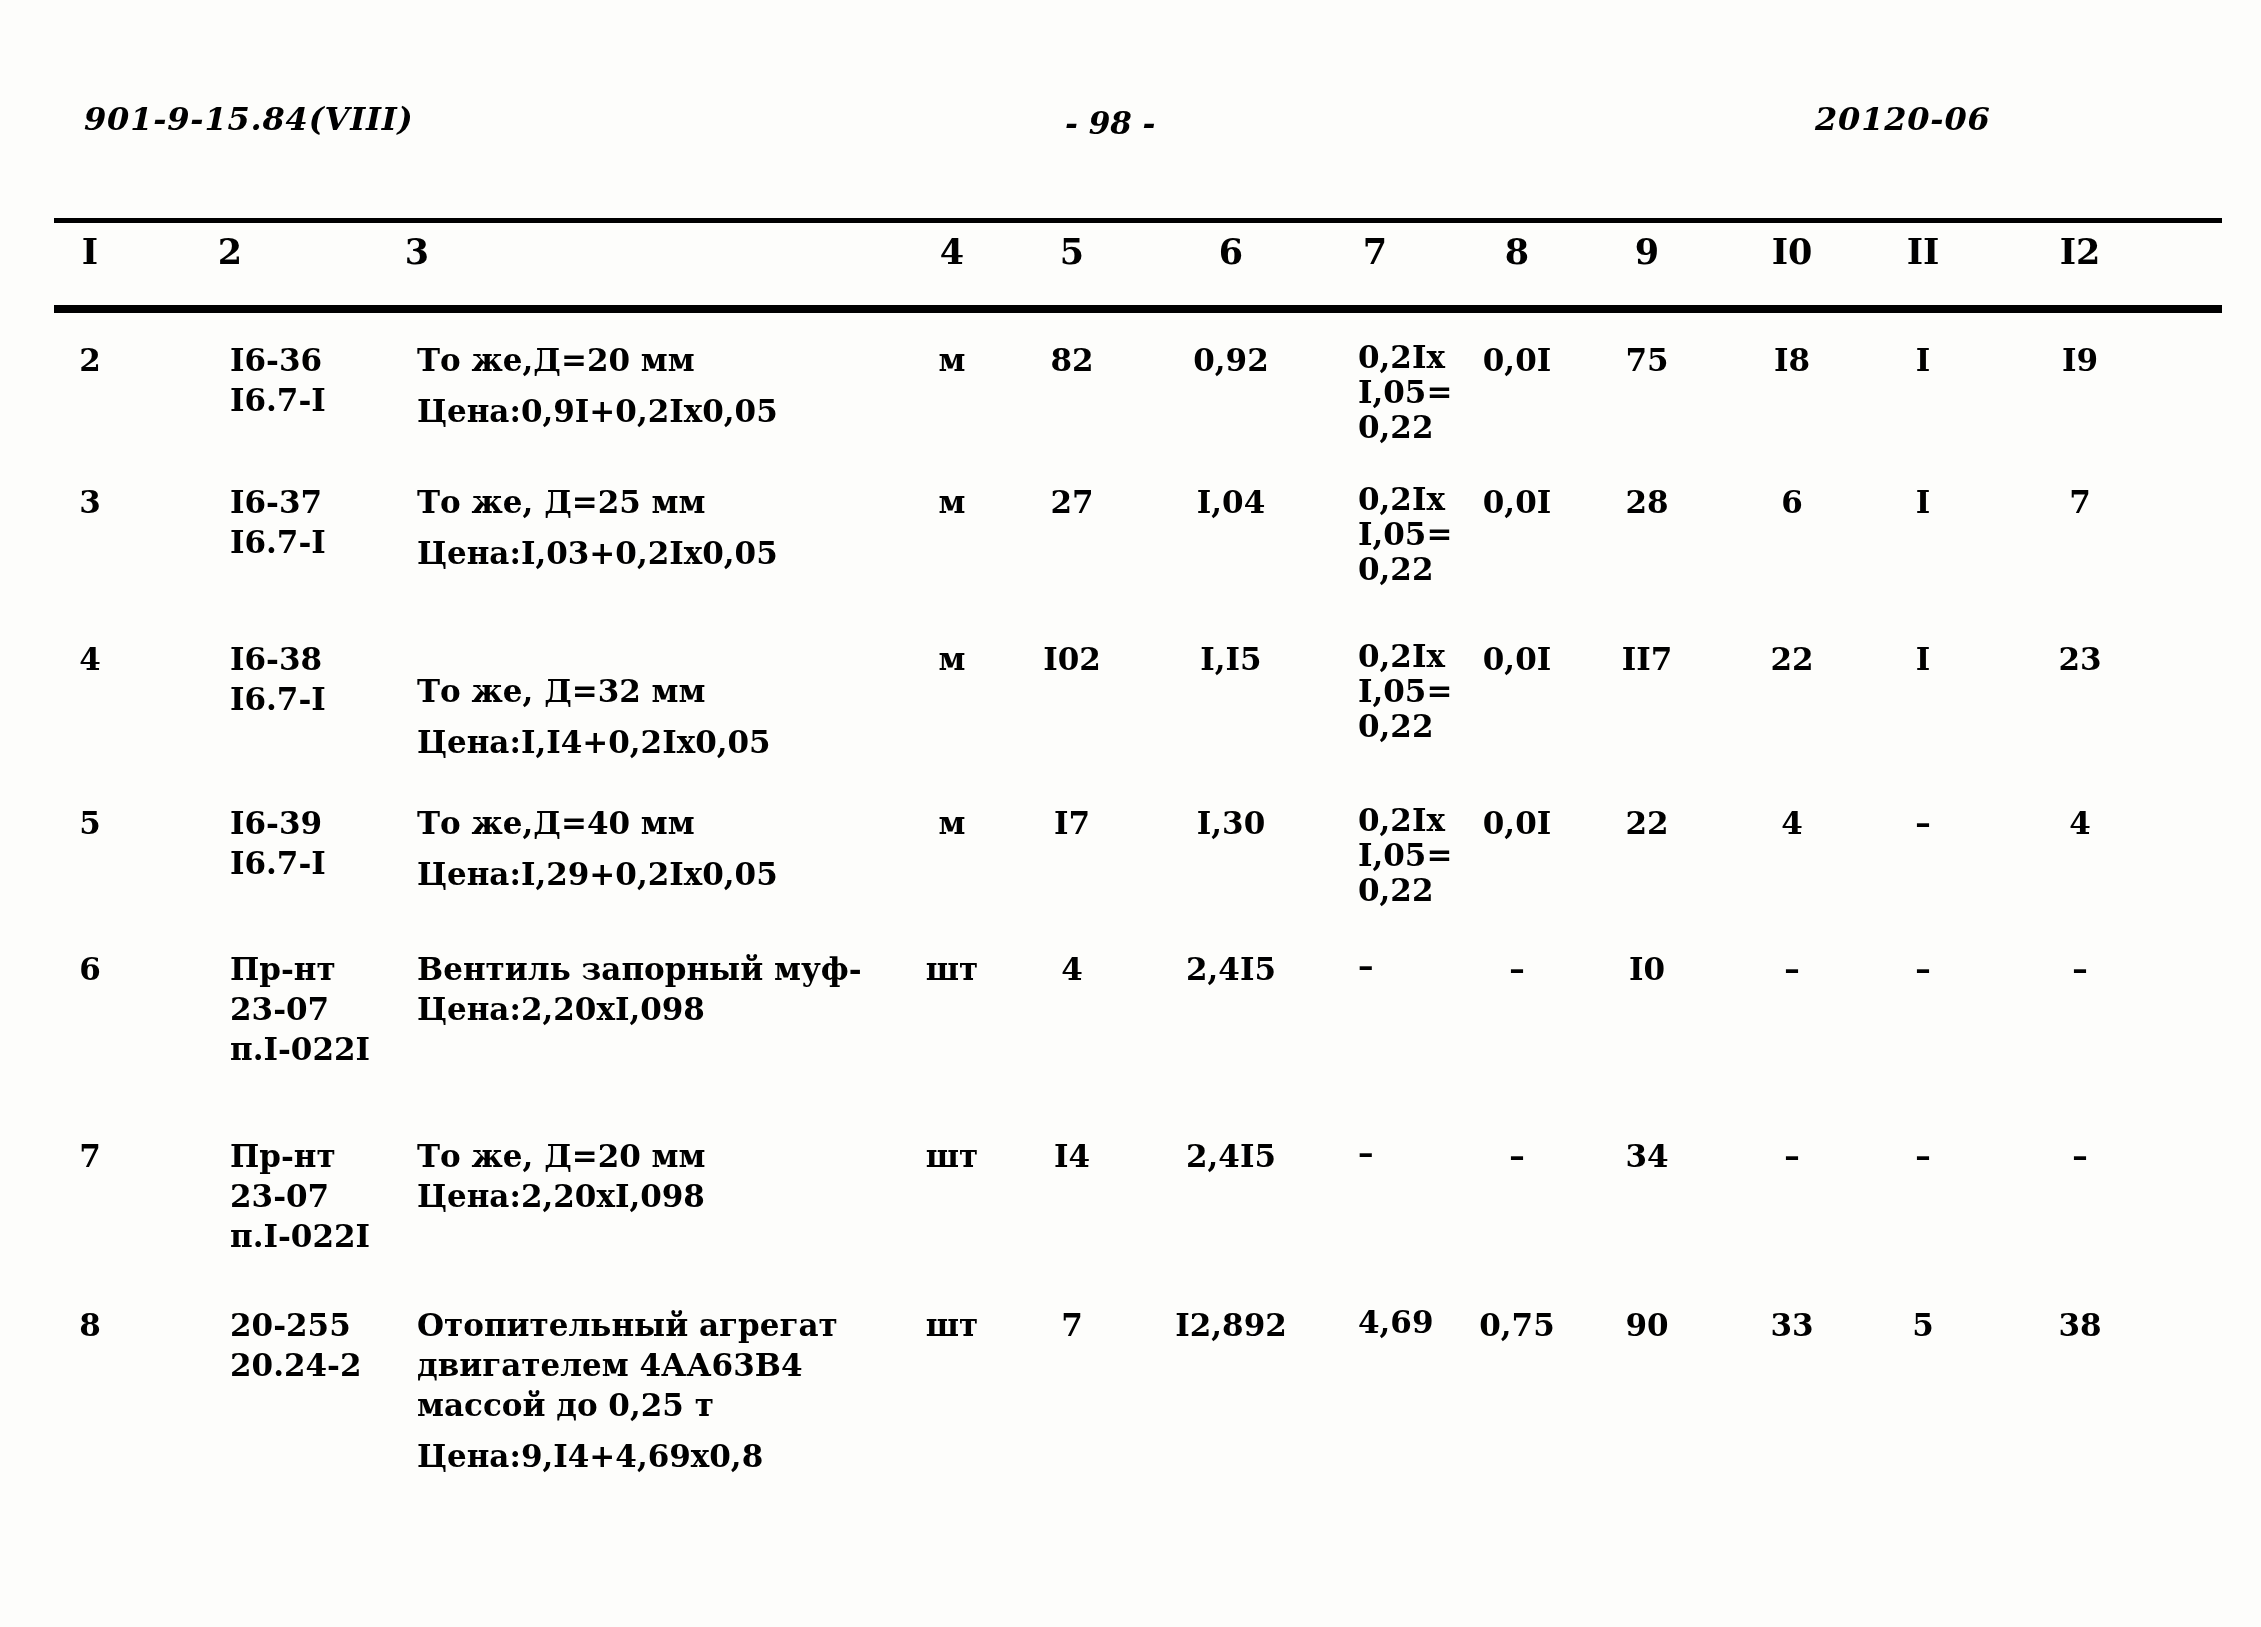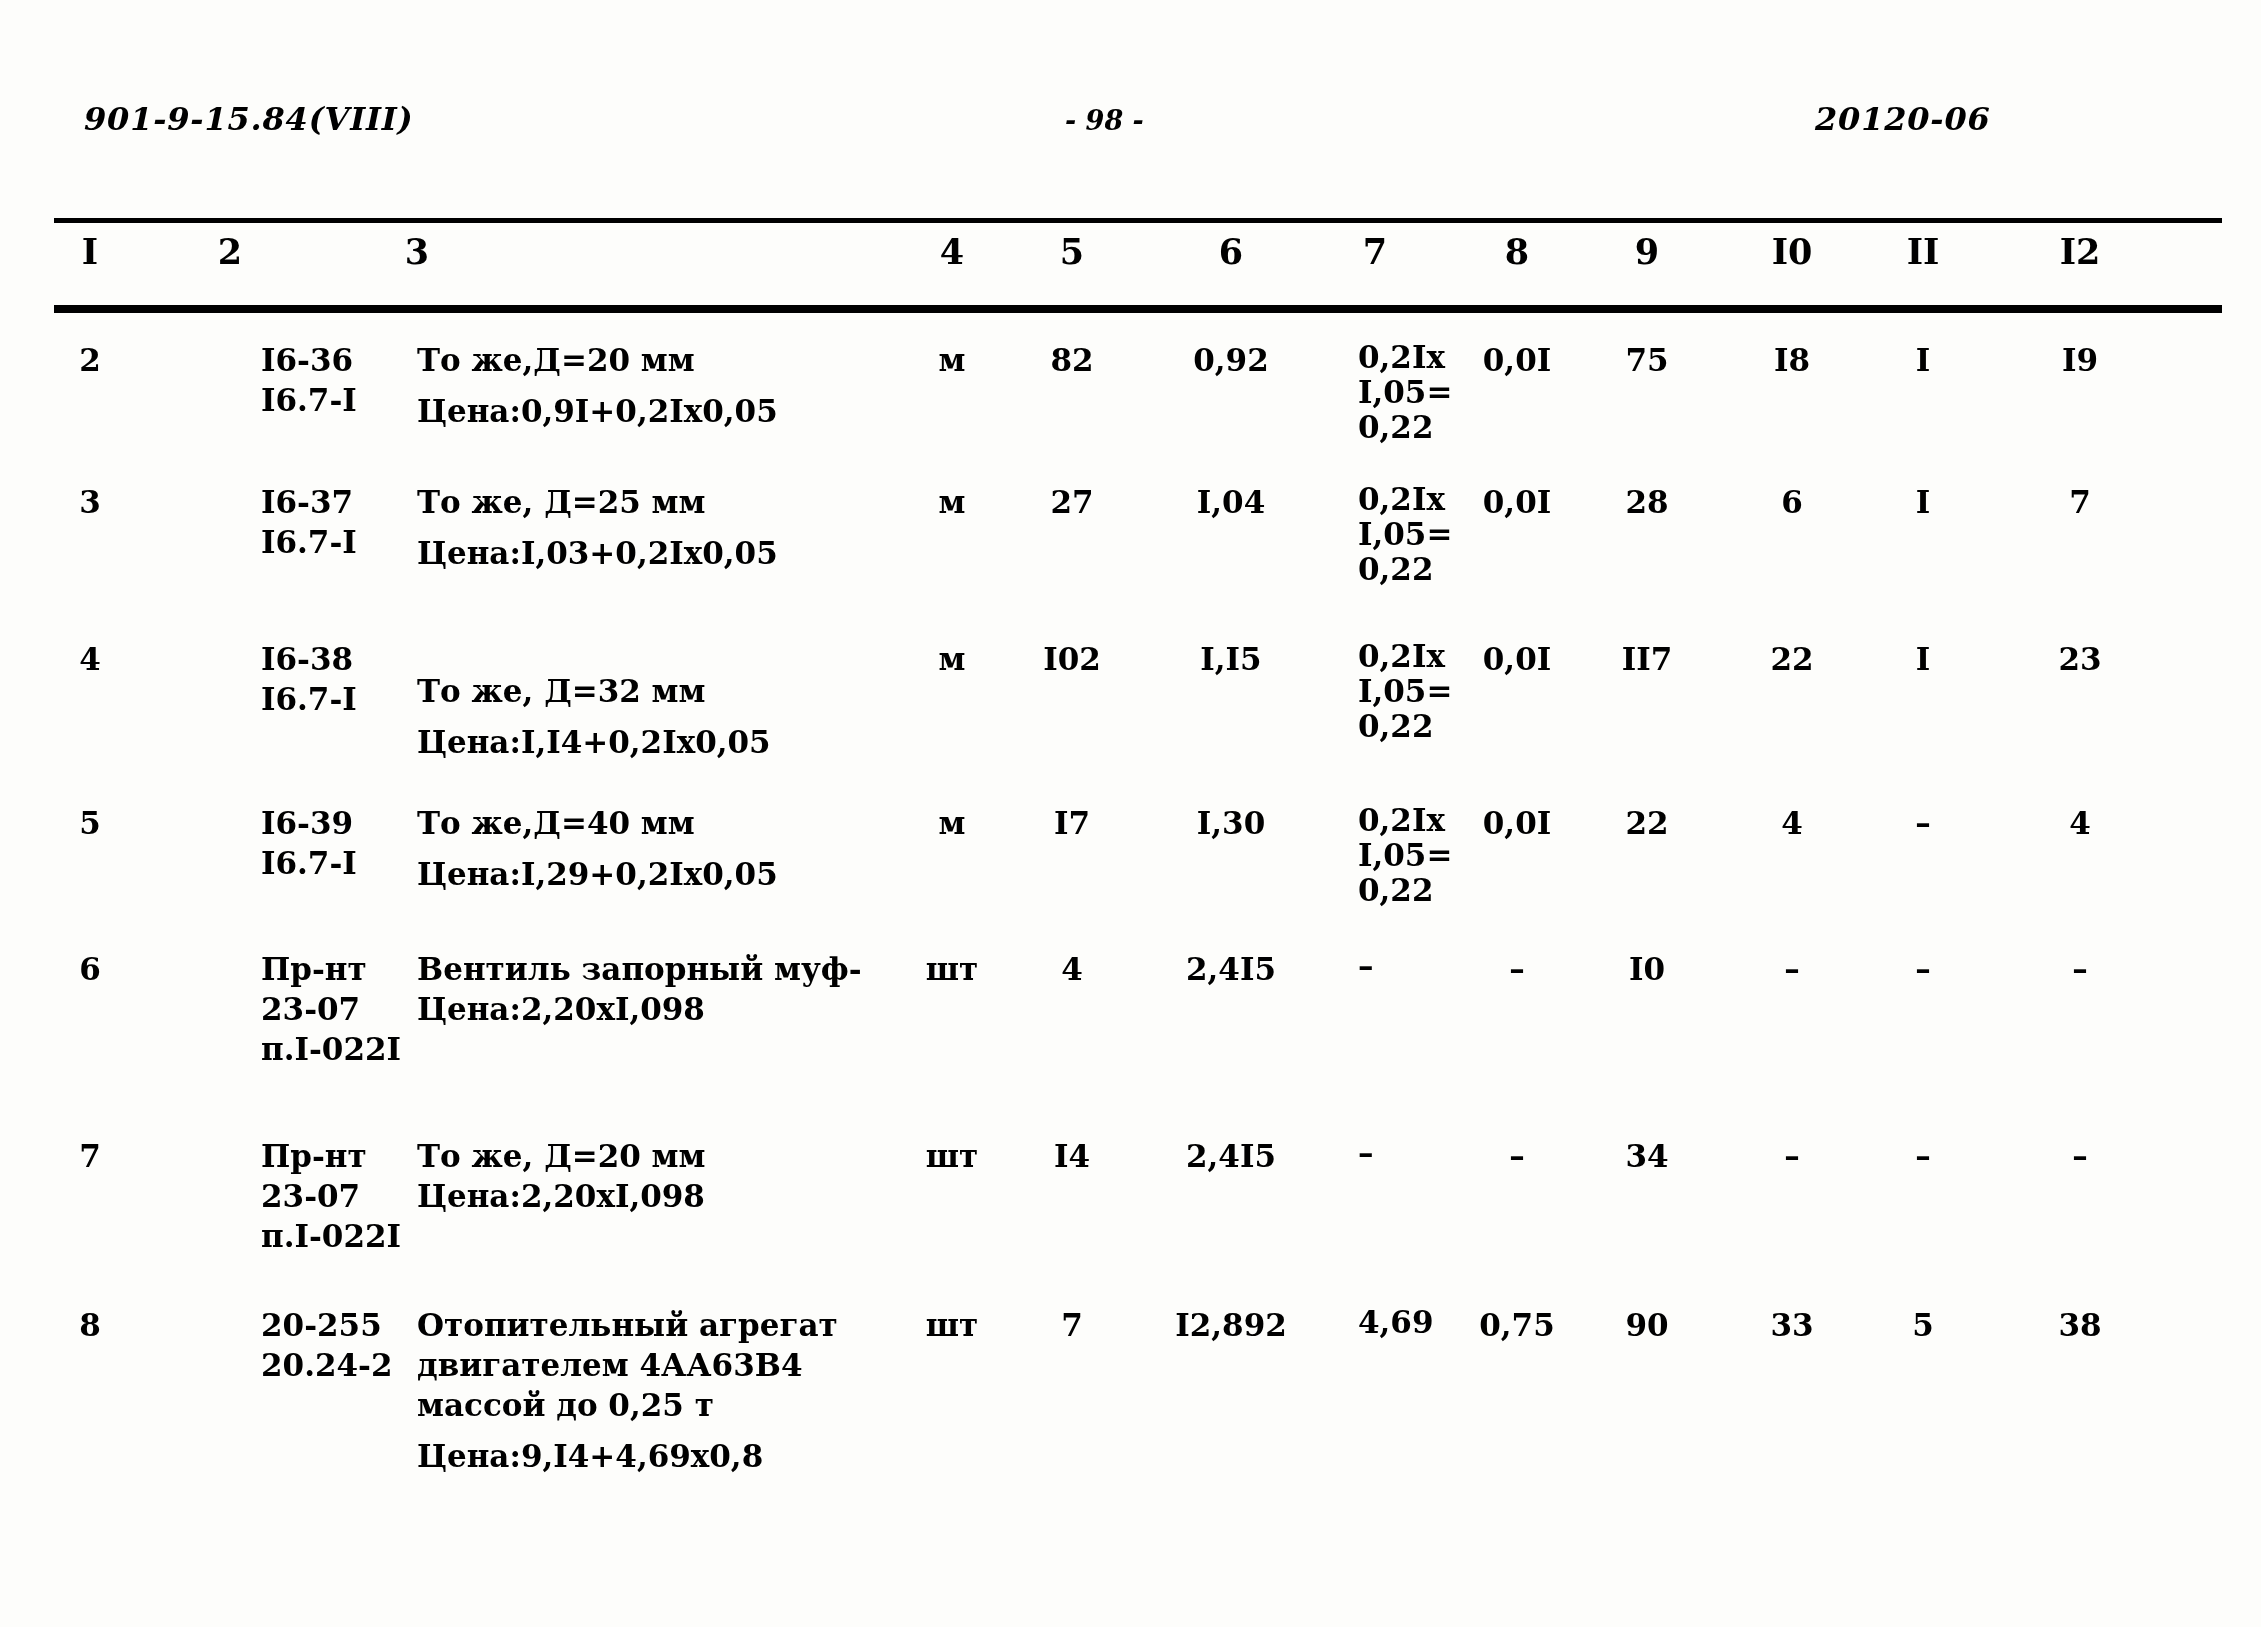--- a/index.html
+++ b/index.html
@@ -37,21 +37,21 @@
     font-size: 32px;
     font-style: italic;
     font-weight: 700;
     letter-spacing: 0.8px;
     white-space: nowrap;
     font-family: "DejaVu Serif", serif;
   }
   .hdr-center {
     position: absolute;
     left: 1065px; top: 4.6px;
-    font-size: 27px;
+    font-size: 31px;
     font-style: italic;
     font-weight: 700;
     white-space: nowrap;
     font-family: "DejaVu Serif", serif;
   }
   .hdr-right {
     position: absolute;
     left: 1815px; top: 0px;
     font-size: 32px;
     font-style: italic;
@@ -103,21 +103,21 @@
   .cell {
     position: absolute;
     top: 0;
     font-family: "DejaVu Serif", serif;
     font-weight: 700;
     font-size: 31px;
     line-height: 40px;
     white-space: pre;
   }
   .c-num      { text-align: center; transform: translateX(-50%); }
-  .c-code     { text-align: left; margin-left: 31px; }
+  .c-code     { text-align: left; }
   .c-desc     { text-align: left; }
   .c-unit     { text-align: center; transform: translateX(-50%); }
   .c-val      { text-align: center; transform: translateX(-50%); }
   .c-frac     { text-align: left; line-height: 35px; }
 
   .code-line  { display: block; }
   .desc-line  { display: block; }
   .desc-gap   { display: block; height: 10.7px; }
 
   .frac-l1, .frac-l2, .frac-l3 { display:block; white-space: pre; }

